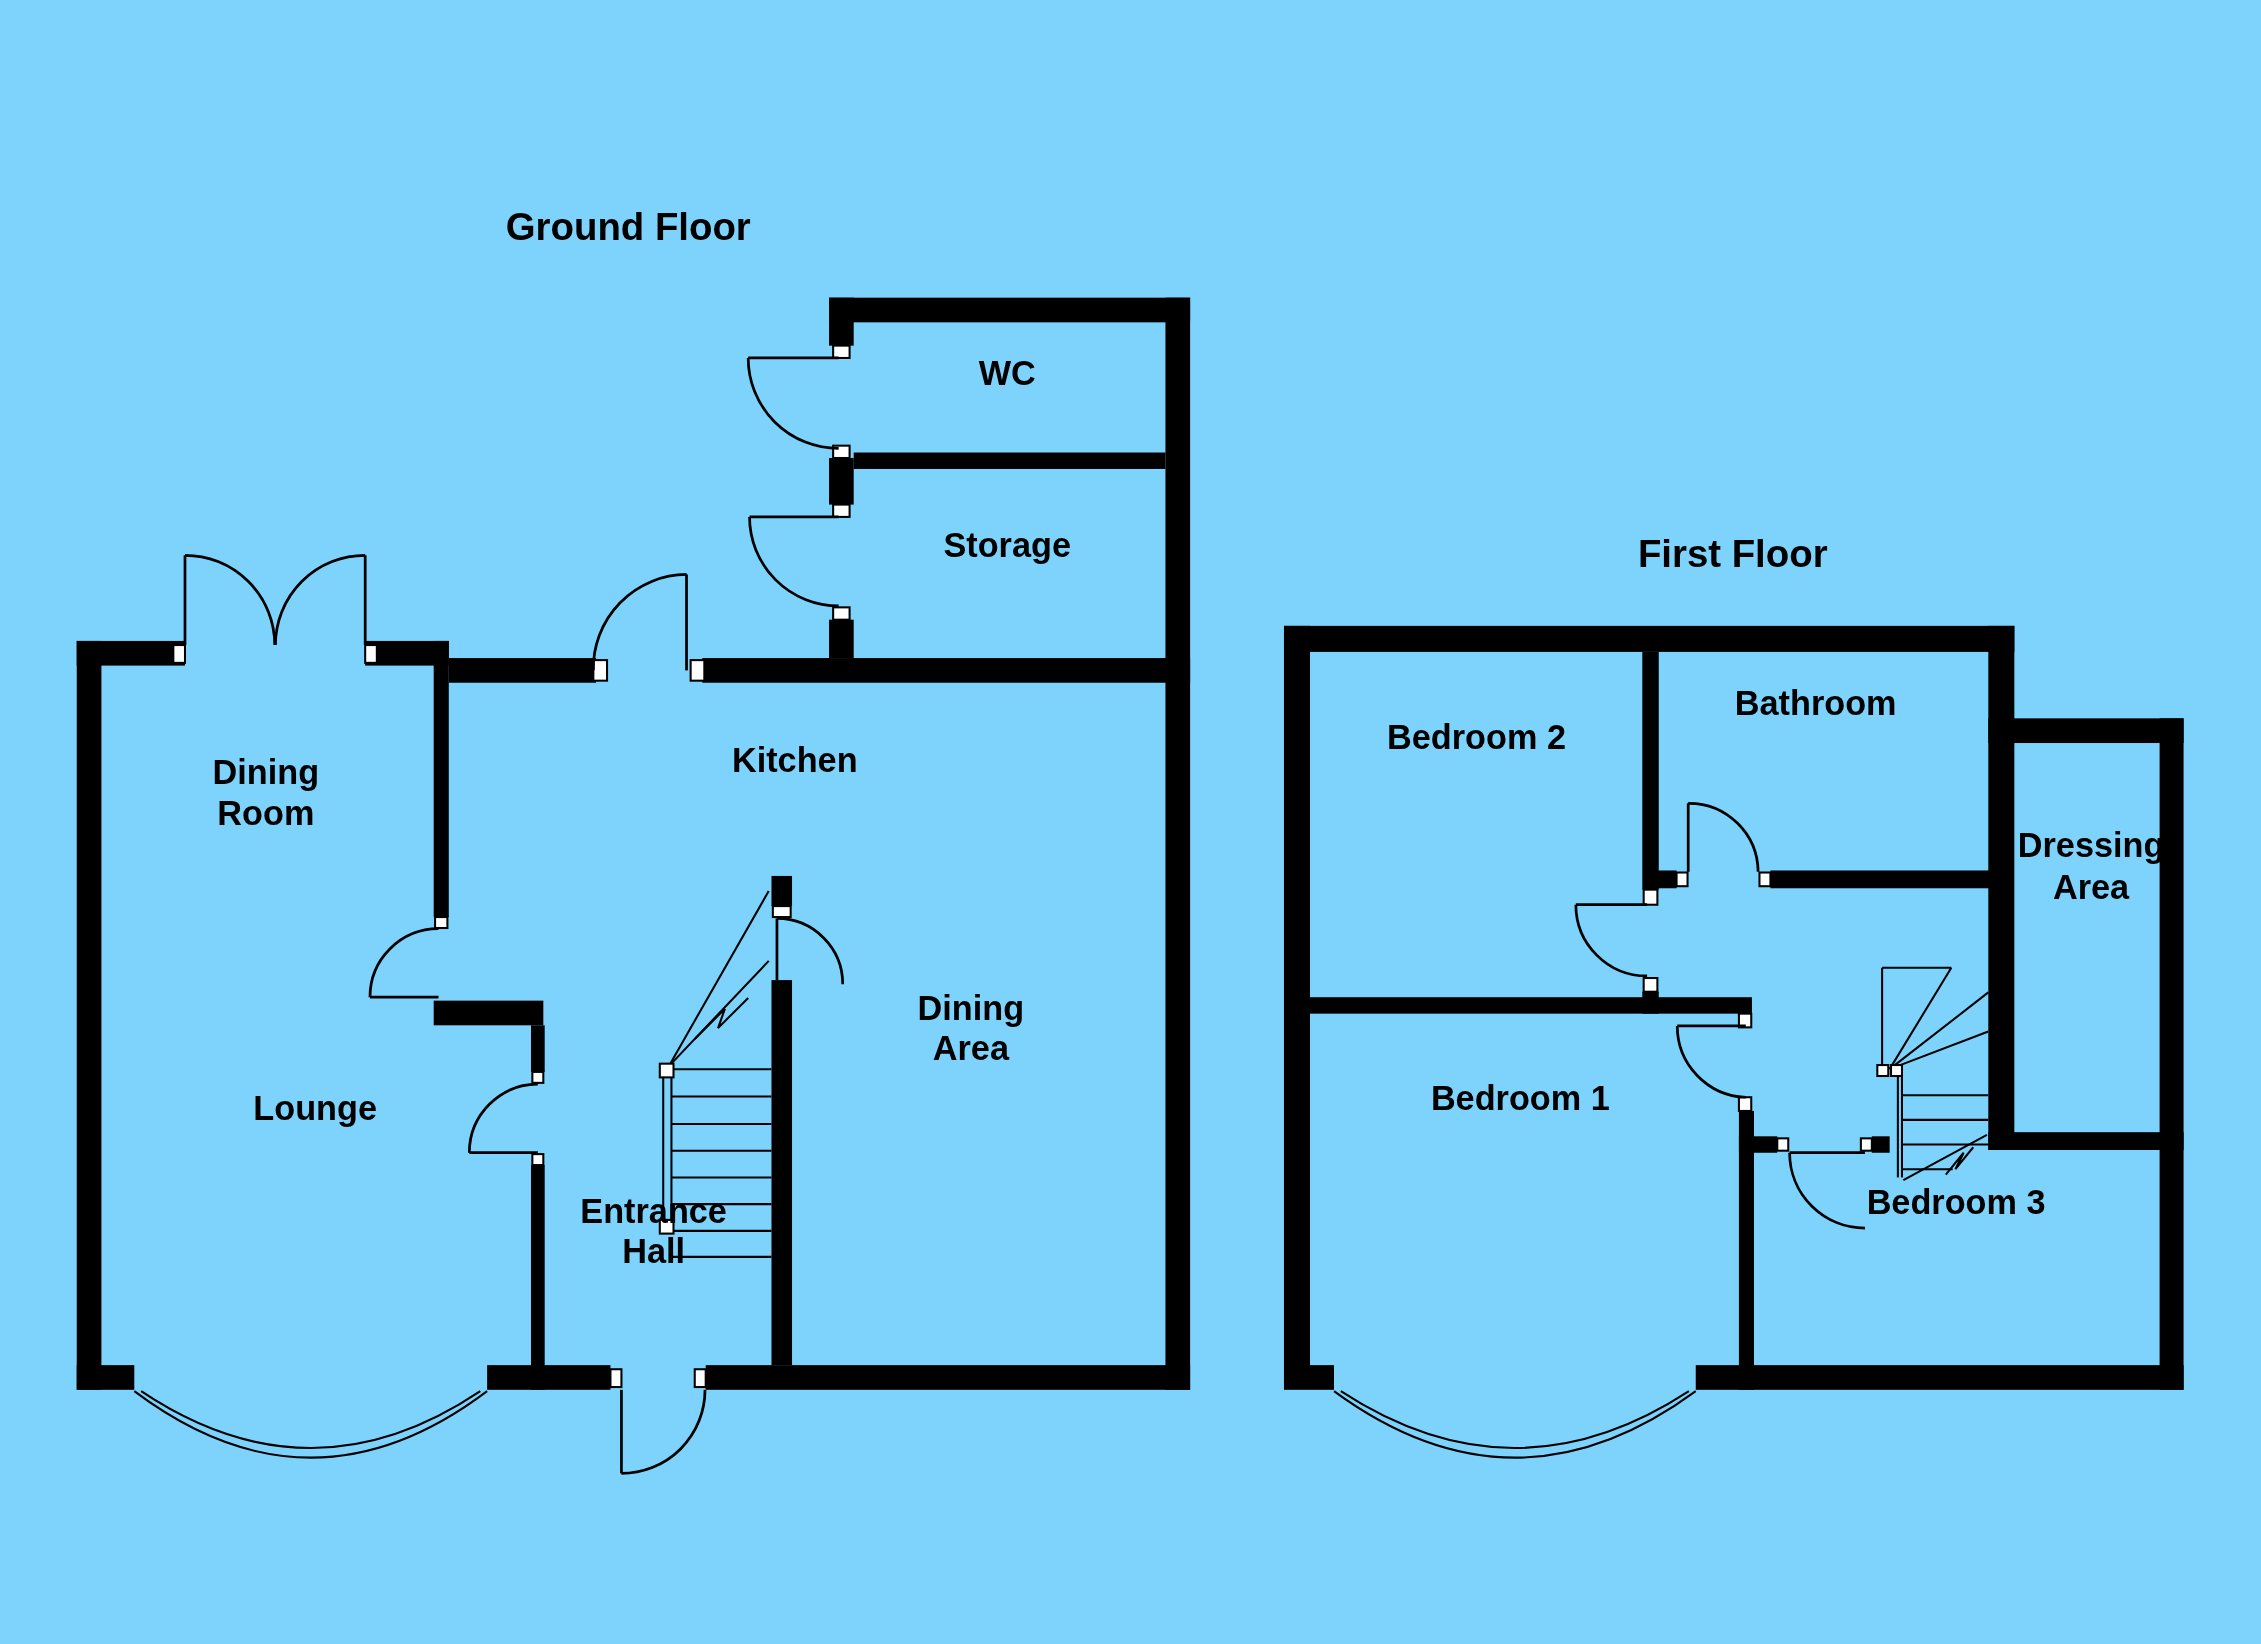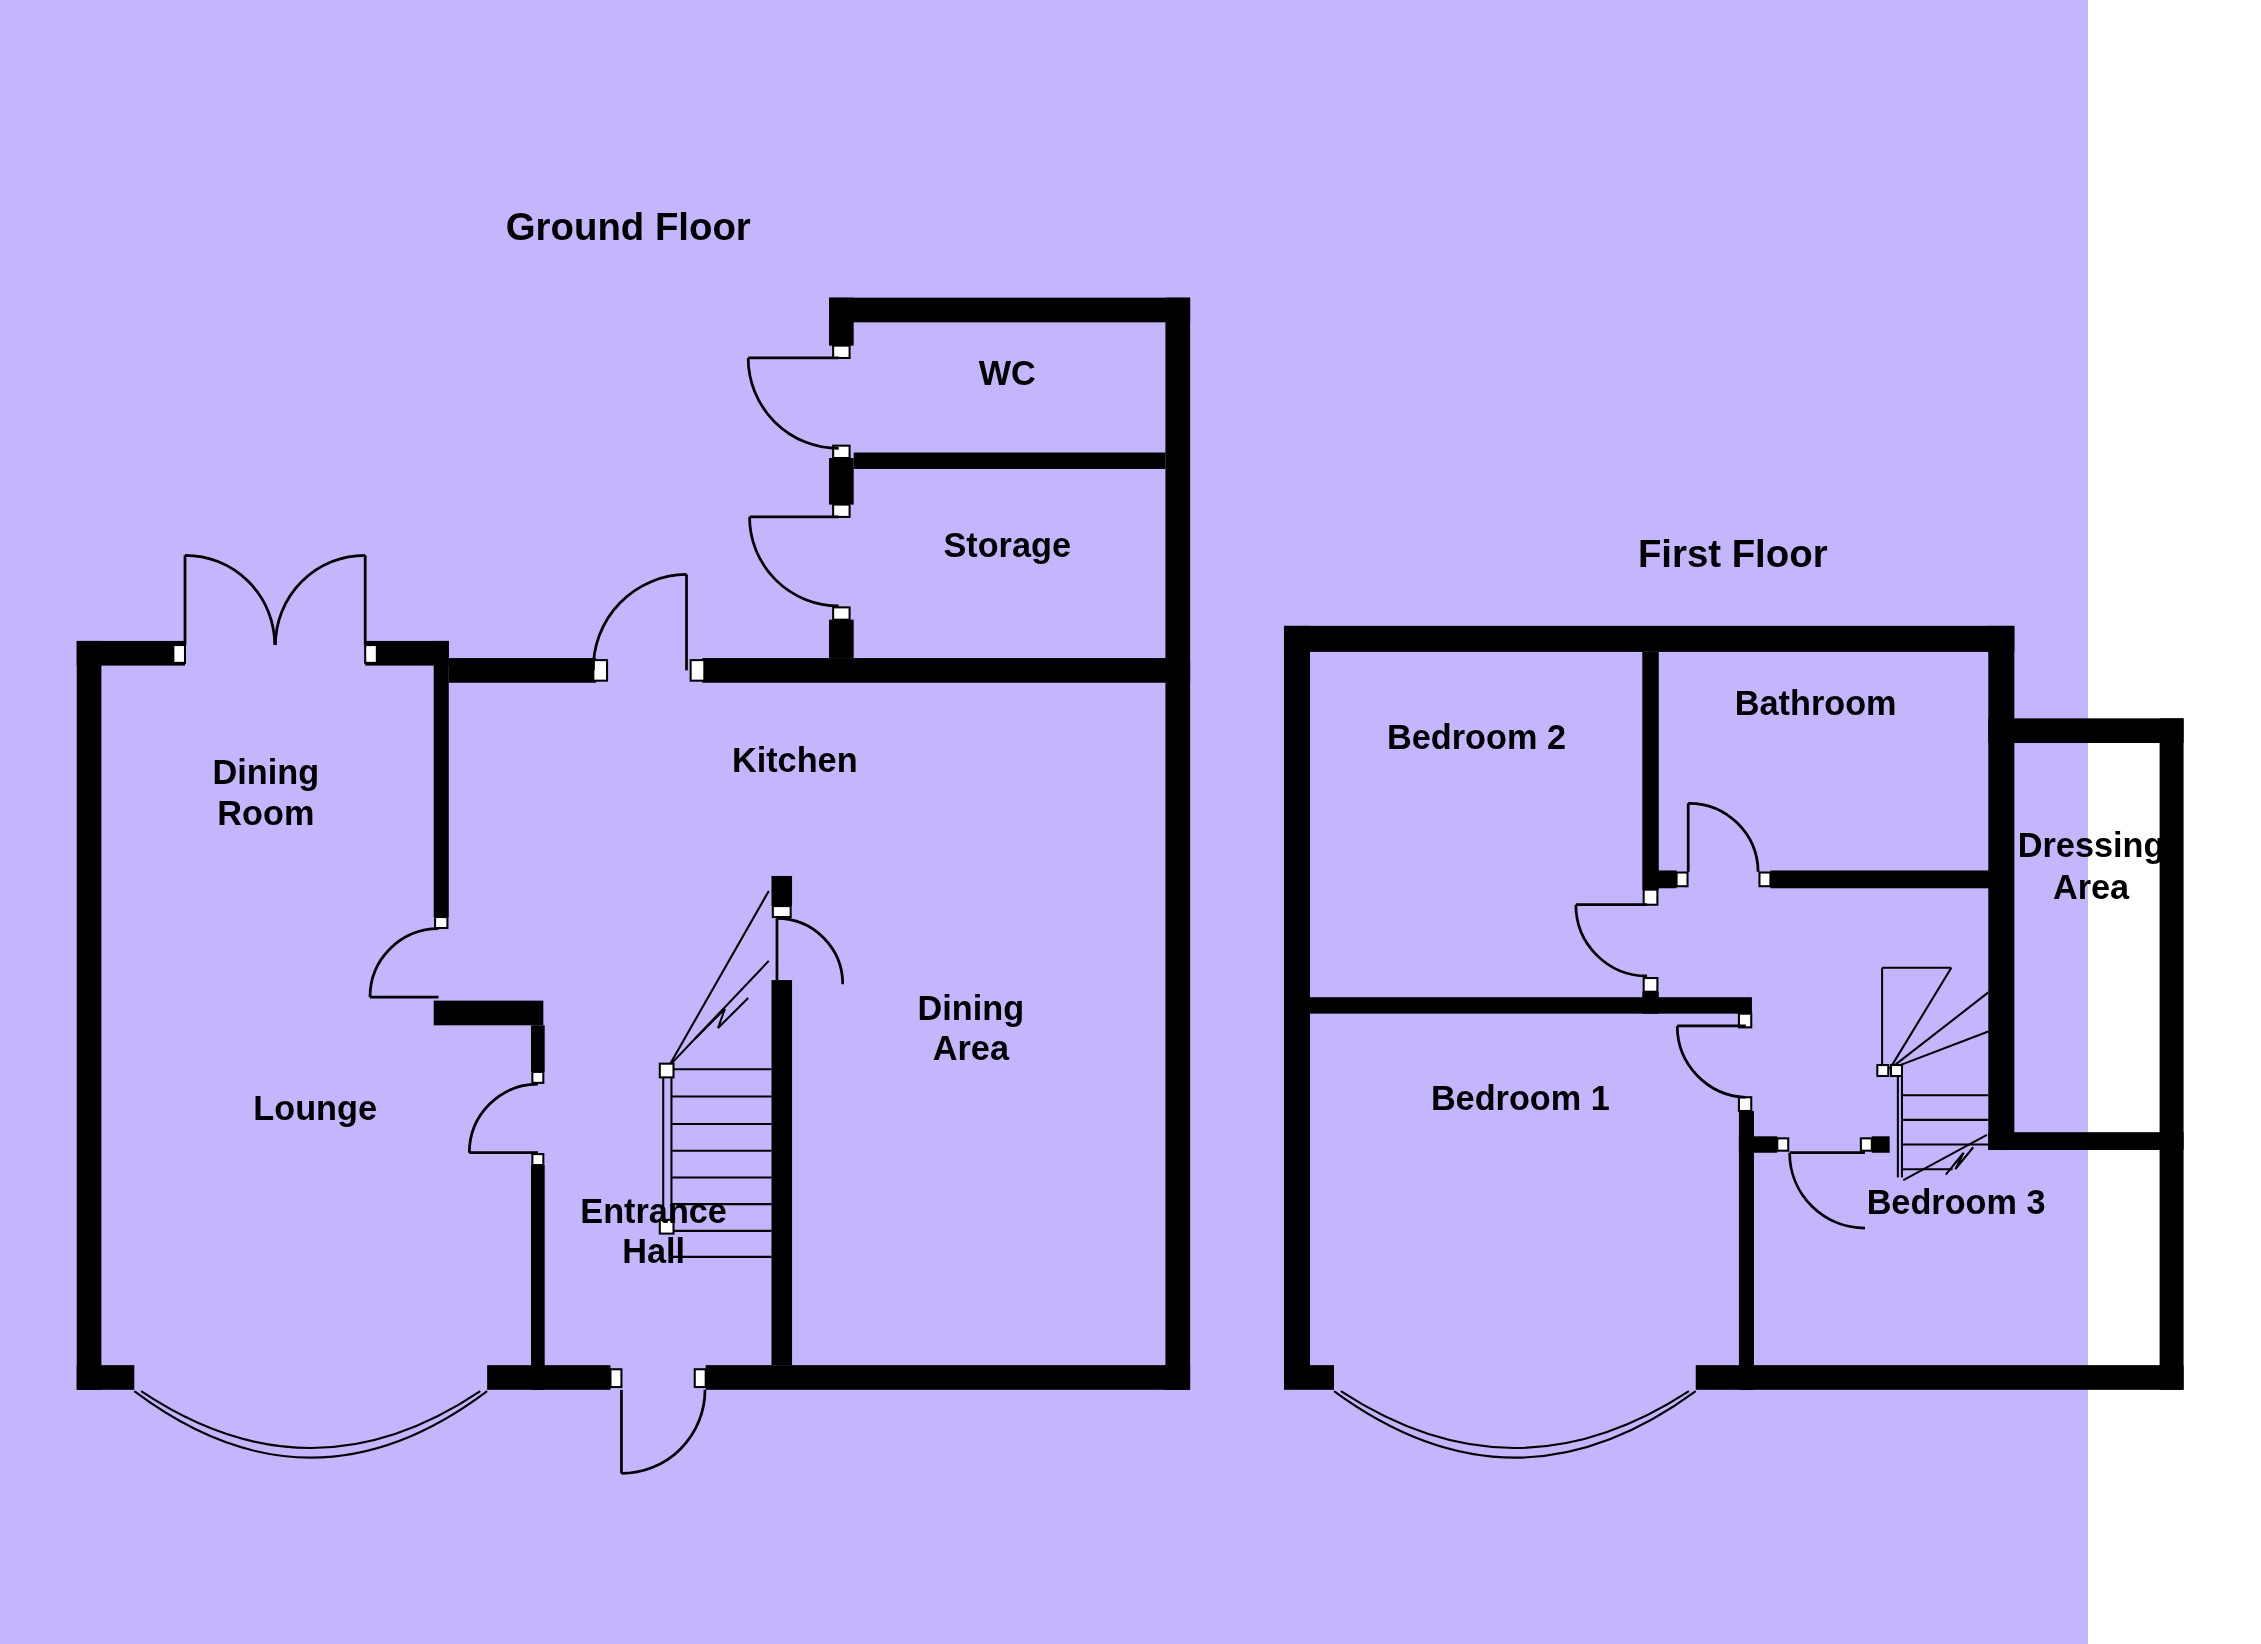--- a/index.html
+++ b/index.html
@@ -1,23 +1,23 @@
 <!DOCTYPE html>
 <html style="font-size:11px"><head>
 <meta charset="utf-8">
 <style>
   html, body {
     margin: 0;
     padding: 0;
     background: #ffffff;
   }
   .plan-wrap {
-    width: 2088px;
+    width: 2261px;
     height: 1645px;
-    background: #c4b5fd;
+    background: #7dd3fc;
   }
   svg { display: block; }
   .wall { fill: #000000; stroke: none; }
   .jamb { fill: #ffffff; stroke: #000000; stroke-width: 3; }
   .thin { fill: none; stroke: #000000; stroke-width: 4; }
   .thin2 { fill: none; stroke: #000000; stroke-width: 3; }
   .room-label {
     font-family: "Liberation Sans", "DejaVu Sans", sans-serif;
     font-weight: bold;
     font-size: 50px;

